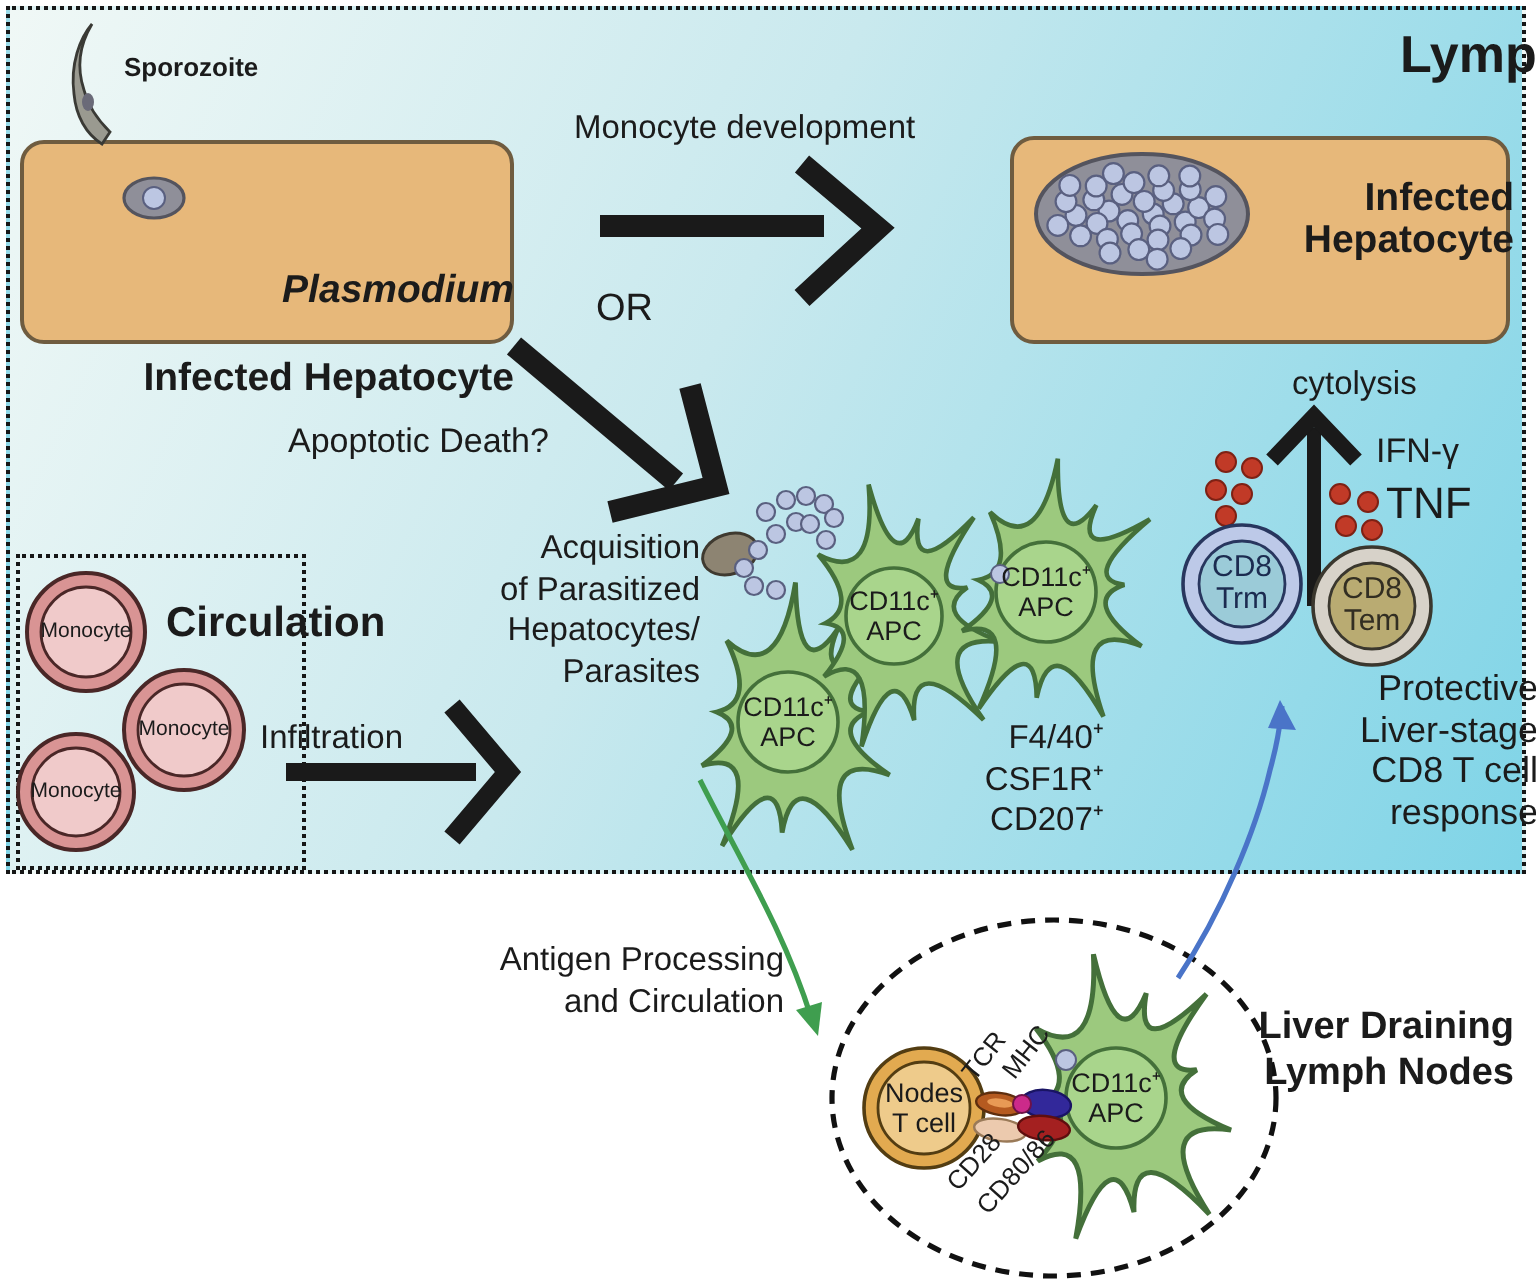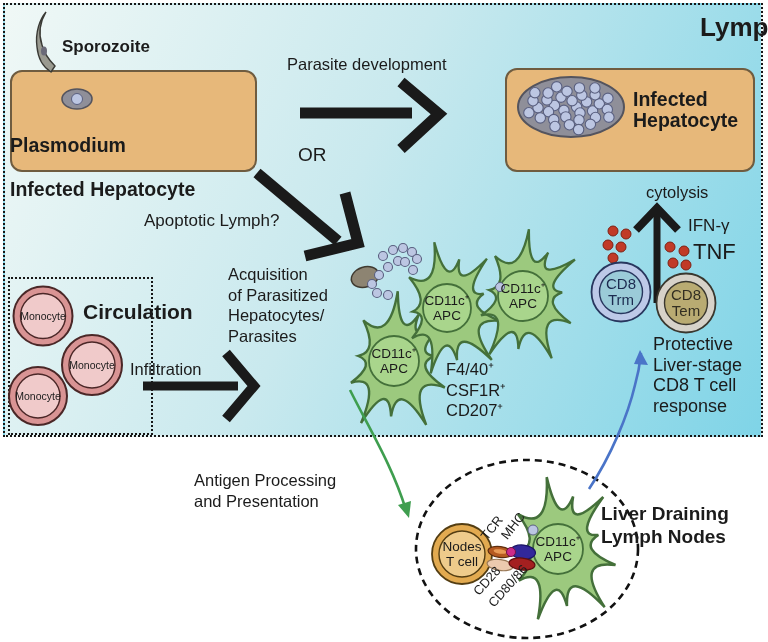--- a/index.html
+++ b/index.html
@@ -10,22 +10,22 @@
     background:linear-gradient(115deg,var(--c-bg_light,#f0f8f6) 0%,var(--c-bg_mid,#c9e9ee) 45%,var(--c-bg_cyan,#7fd4e7) 100%);}
   #circulation-box{left:8px;top:277px;width:145px;height:158px;border:2px dotted #161616;}
   .hep-box{border:2.2px solid var(--c-hepatocyte_border,#6f5c40);border-radius:12px;
     background:var(--c-hepatocyte_fill,#e7b87a);}
   #plasmodium-box{left:10px;top:70px;width:247px;height:102px;}
   #infected-box{left:505px;top:68px;width:250px;height:104px;}
   svg{position:absolute;left:0;top:0;pointer-events:none;}
   .lbl{position:absolute;white-space:pre-line;line-height:1.2;}
   .ctr{transform:translate(-50%,-50%);text-align:center;}
   .b{font-weight:bold;}
-  .tac{text-align:left;}
-  .it{}
+  .tac{text-align:right;}
+  .it{font-style:italic;}
   .blk{display:block;}
 </style>
 </head>
 <body>
 
 <div id="stage">
 
   <div id="liver-box" class="box"></div>
   <div id="circulation-box" class="box"></div>
   <div id="plasmodium-box" class="box hep-box"></div>
@@ -186,30 +186,30 @@
       <path d="M350,390 C370,430 392,465 406,510" fill="none" style="stroke:var(--c-arrow_green)" stroke-width="2.6"></path>
       <polygon points="411,501 398,505 409,518" style="fill:var(--c-arrow_green)"></polygon>
     </g>
     <g>
       <path d="M589,489 C611,456 628,415 635,385 C640,367 640,361 641,353" fill="none" style="stroke:var(--c-arrow_blue)" stroke-width="2.6"></path>
       <polygon points="648,365 634,364 640,350" style="fill:var(--c-arrow_blue)"></polygon>
     </g>
   </svg>
 
   <div class="lbl b" style="left:700px;top:12px;font-size:26px">Lymph</div>
-  <div class="lbl b" style="left:62px;top:37px;font-size:17px">Sporozoite</div>
+  <div class="lbl b" style="left:62px;top:26px;font-size:13px">Sporozoite</div>
 
   <div class="lbl tac b" style="left:10px;top:112px;width:247px;font-size:19.5px;line-height:22px">
     <span class="blk it">Plasmodium</span>
     <span class="blk">Infected Hepatocyte</span>
   </div>
 
-  <div class="lbl" style="left:287px;top:55px;font-size:16.5px">Parasite development</div>
+  <div class="lbl" style="left:287px;top:55px;font-size:16.5px">Monocyte development</div>
   <div class="lbl" style="left:298px;top:144px;font-size:19px">OR</div>
-  <div class="lbl" style="left:144px;top:211px;font-size:17px">Apoptotic Lymph?</div>
+  <div class="lbl" style="left:144px;top:211px;font-size:17px">Apoptotic Death?</div>
 
   <div class="lbl tac b" style="left:633px;top:89px;width:124px;font-size:19.5px;line-height:21px">Infected
 Hepatocyte</div>
 
   <div class="lbl" style="left:646px;top:183px;font-size:16.5px">cytolysis</div>
   <div class="lbl" style="left:688px;top:216px;font-size:17px">IFN-γ</div>
   <div class="lbl" style="left:693px;top:239px;font-size:22px">TNF</div>
 
   <div class="lbl ctr" style="left:621px;top:292px;font-size:15px;line-height:16px;color:#1c2b50">CD8
 Trm</div>
@@ -236,21 +236,21 @@
 APC</div>
   <div class="lbl ctr" style="left:447px;top:308px;font-size:13.5px;line-height:15px">CD11c⁺
 APC</div>
   <div class="lbl ctr" style="left:523px;top:296px;font-size:13.5px;line-height:15px">CD11c⁺
 APC</div>
   <div class="lbl tac" style="left:446px;top:359px;width:106px;font-size:16.5px;line-height:20.5px">F4/40⁺
 CSF1R⁺
 CD207⁺</div>
 
   <div class="lbl tac" style="left:194px;top:470px;width:198px;font-size:16.5px;line-height:21px">Antigen Processing
-and Presentation</div>
+and Circulation</div>
   <div class="lbl tac b" style="left:601px;top:502px;width:156px;font-size:19px;line-height:23px">Liver Draining
 Lymph Nodes</div>
 
   <div class="lbl ctr" style="left:462px;top:554px;font-size:13.5px;line-height:15px">Nodes
 T cell</div>
   <div class="lbl ctr" style="left:558px;top:549px;font-size:13.5px;line-height:15px">CD11c⁺
 APC</div>
 
   <div class="lbl" style="left:492px;top:528px;font-size:13px;transform:translate(-50%,-50%) rotate(-52deg)">TCR</div>
   <div class="lbl" style="left:513px;top:526px;font-size:13px;transform:translate(-50%,-50%) rotate(-52deg)">MHC</div>

